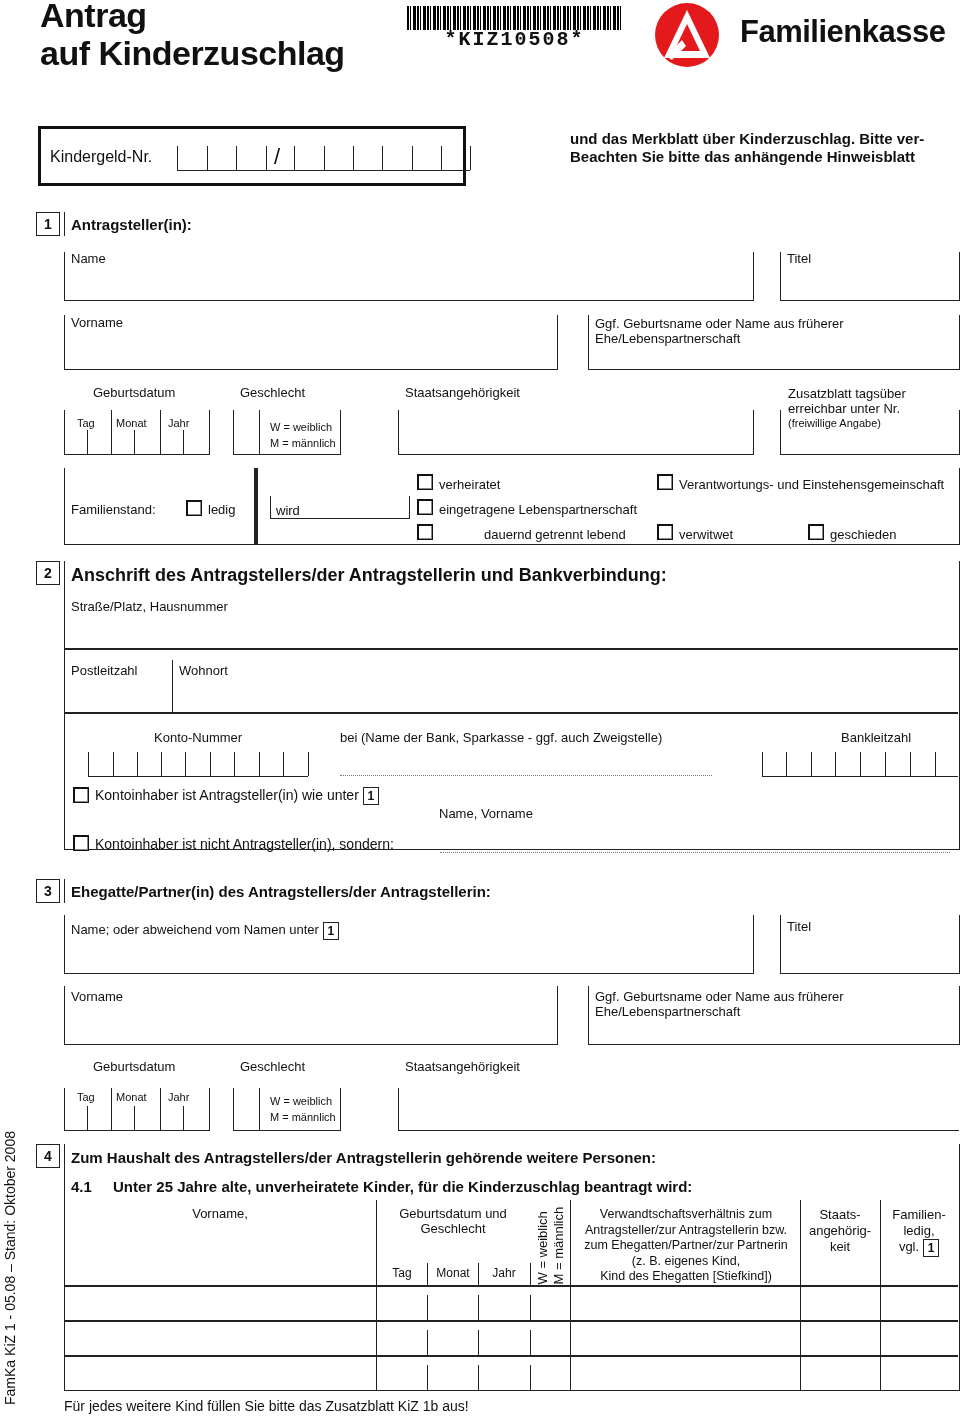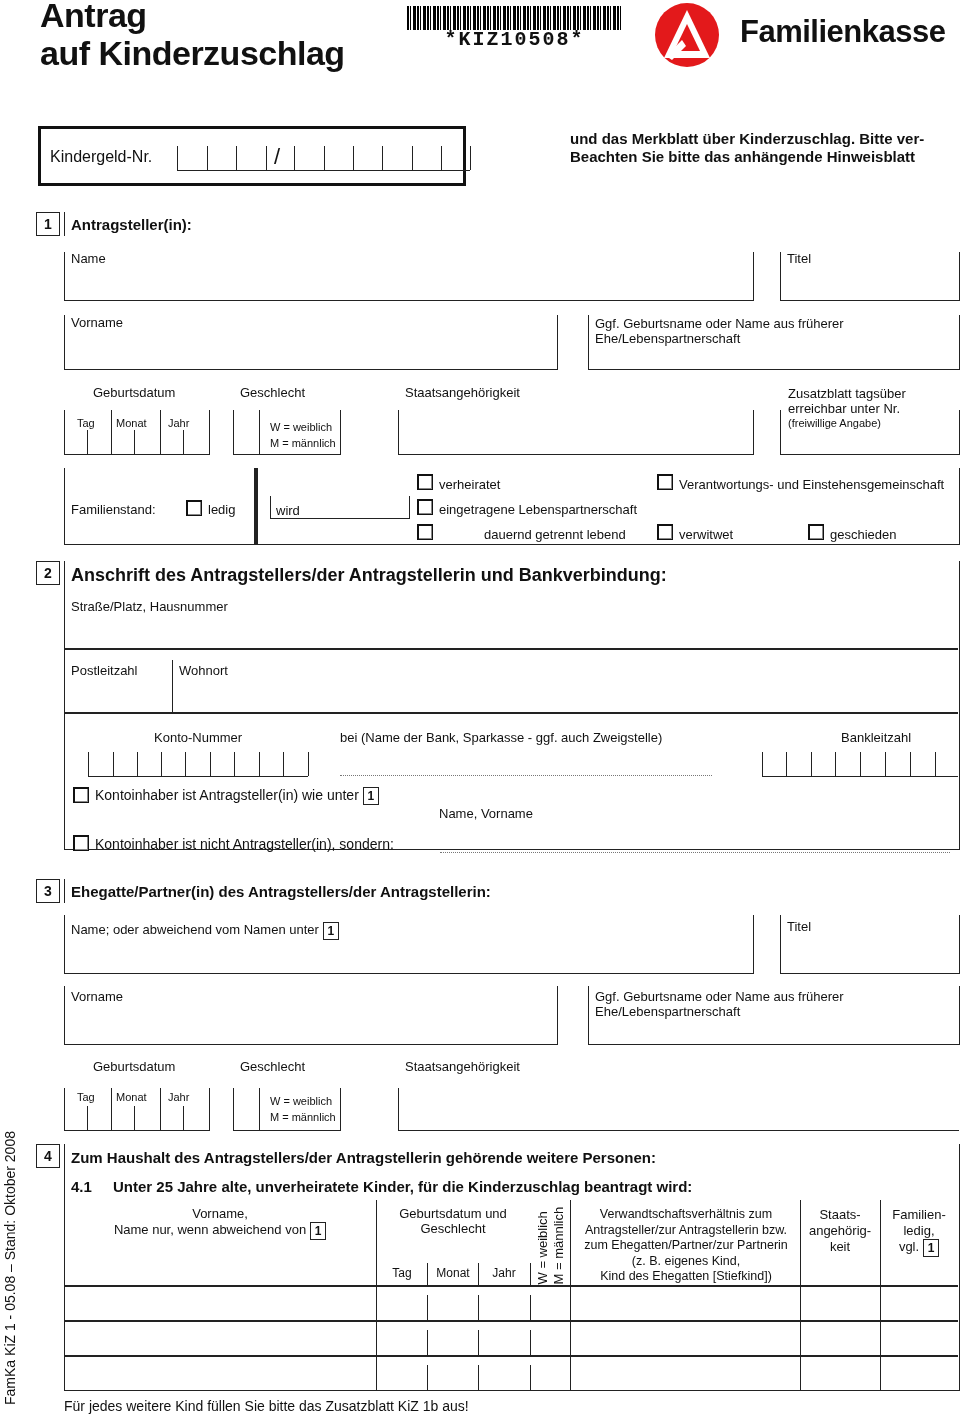--- a/index.html
+++ b/index.html
@@ -233,21 +233,20 @@
 <div class="line vl" style="left:376px;top:1200px;height:190px;"></div>
 <div class="line vl" style="left:570px;top:1200px;height:190px;"></div>
 <div class="line vl" style="left:800px;top:1200px;height:190px;"></div>
 <div class="line vl" style="left:880px;top:1200px;height:190px;"></div>
 <div class="line vl" style="left:427px;top:1263px;height:22px;"></div>
 <div class="line vl" style="left:478px;top:1263px;height:22px;"></div>
 <div class="line vl" style="left:530px;top:1263px;height:22px;"></div>
 
 <div class="t center" style="left:64px;top:1207px;width:312px;">
   <div>Vorname,</div>
-  <div><span>Name nur, wenn abweichend von</span><span class="refnum">1</span></div>
 </div>
 <div class="t center" style="left:376px;top:1207px;width:154px;">
   <div>Geburtsdatum und</div>
   <div>Geschlecht</div>
 </div>
 <div class="t ts center" style="left:380px;top:1267px;width:44px;font-size:12px;">Tag</div>
 <div class="t ts center" style="left:429px;top:1267px;width:48px;font-size:12px;">Monat</div>
 <div class="t ts center" style="left:480px;top:1267px;width:48px;font-size:12px;">Jahr</div>
 <div class="vtext" style="left:497px;top:1232px;width:90px;">W = weiblich</div>
 <div class="vtext" style="left:513px;top:1232px;width:90px;">M = männlich</div>

